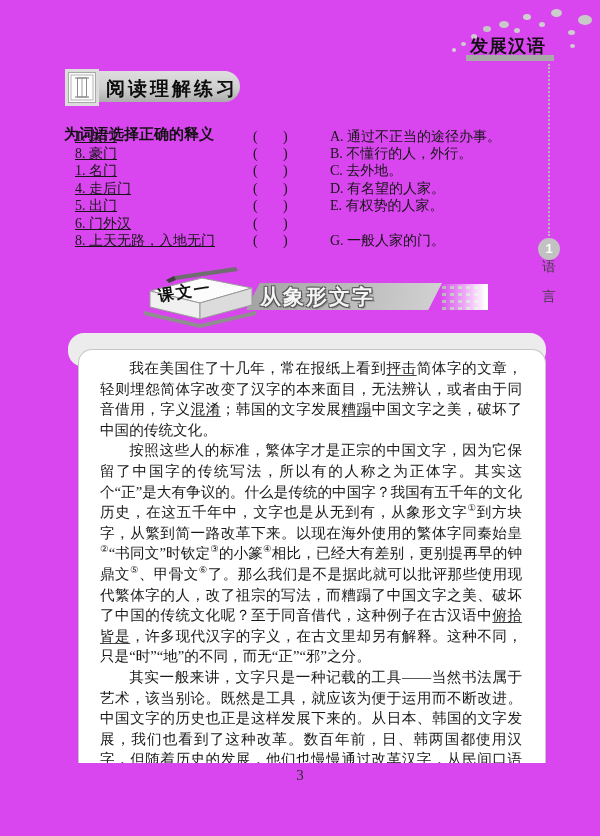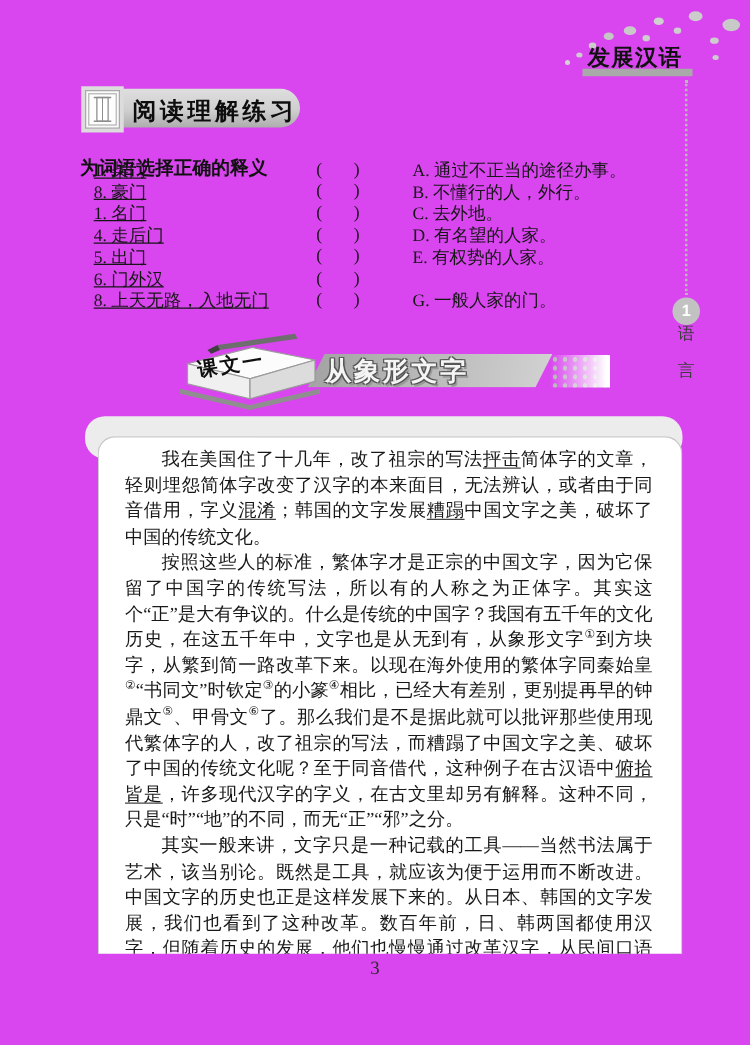--- a/index.html
+++ b/index.html
@@ -167,21 +167,21 @@
       <polygon points="60,37 112,22 112,39 60,53" fill="#dcdcdc" stroke="#9a9a9a" stroke-width="1"></polygon>
       <polygon points="34,10 96,1 98,5 36,14" fill="#6e6e6e"></polygon>
       <polygon points="26,14 34,10 36,14 29,17" fill="#3f3f3f"></polygon>
     </svg>
     <div class="lesson-tab">课文一</div>
     <div class="lesson-title">从象形文字</div>
   </div>
 
   <div class="passage-backdrop"></div>
   <div class="passage-card">
-    <p><span>我在美国住了十几年，改了祖宗的写法</span><span class="u">抨击</span><span>简体字的文章，轻则埋怨简体字改变了汉字的本来面目，无法辨认，或者由于同音借用，字义</span><span class="u">混淆</span><span>；韩国的文字发展</span><span class="u">糟蹋</span><span>中国文字之美，破坏了中国的传统文化。</span></p>
+    <p><span>我在美国住了十几年，常在报纸上看到</span><span class="u">抨击</span><span>简体字的文章，轻则埋怨简体字改变了汉字的本来面目，无法辨认，或者由于同音借用，字义</span><span class="u">混淆</span><span>；韩国的文字发展</span><span class="u">糟蹋</span><span>中国文字之美，破坏了中国的传统文化。</span></p>
     <p><span>按照这些人的标准，繁体字才是正宗的中国文字，因为它保留了中国字的传统写法，所以有的人称之为正体字。其实这个“正”是大有争议的。什么是传统的中国字？我国有五千年的文化历史，在这五千年中，文字也是从无到有，从象形文字</span><sup>①</sup><span>到方块字，从繁到简一路改革下来。以现在海外使用的繁体字同秦始皇</span><sup>②</sup><span>“书同文”时钦定</span><sup>③</sup><span>的小篆</span><sup>④</sup><span>相比，已经大有差别，更别提再早的钟鼎文</span><sup>⑤</sup><span>、甲骨文</span><sup>⑥</sup><span>了。那么我们是不是据此就可以批评那些使用现代繁体字的人，改了祖宗的写法，而糟蹋了中国文字之美、破坏了中国的传统文化呢？至于同音借代，这种例子在古汉语中</span><span class="u">俯拾皆是</span><span>，许多现代汉字的字义，在古文里却另有解释。这种不同，只是“时”“地”的不同，而无“正”“邪”之分。</span></p>
     <p><span>其实一般来讲，文字只是一种记载的工具——当然书法属于艺术，该当别论。既然是工具，就应该为便于运用而不断改进。中国文字的历史也正是这样发展下来的。从日本、韩国的文字发展，我们也看到了这种改革。数百年前，日、韩两国都使用汉字，但随着历史的发展，他们也慢慢通过改革汉字，从民间口语到官方文字，逐渐发展出了自己的现代文字。与当年的汉字相比，这种现代汉字是相对简单了。</span></p>
 
   </div>
 
   <div class="page-num">3</div>
 
 </div>
 
 </body></html>

